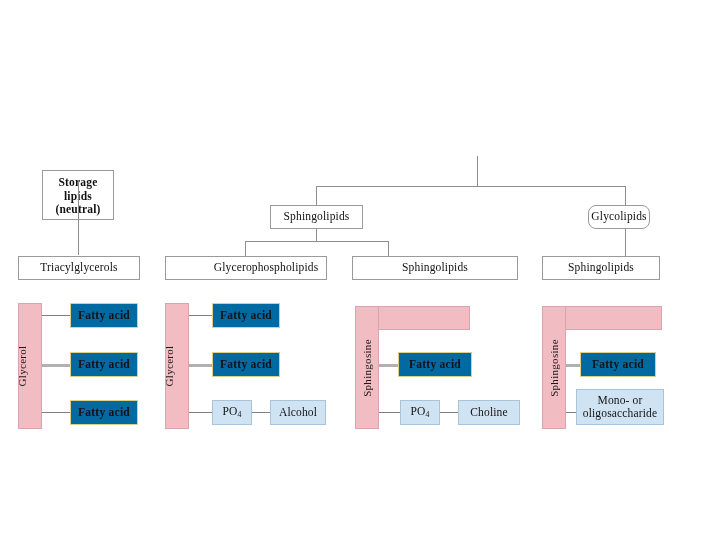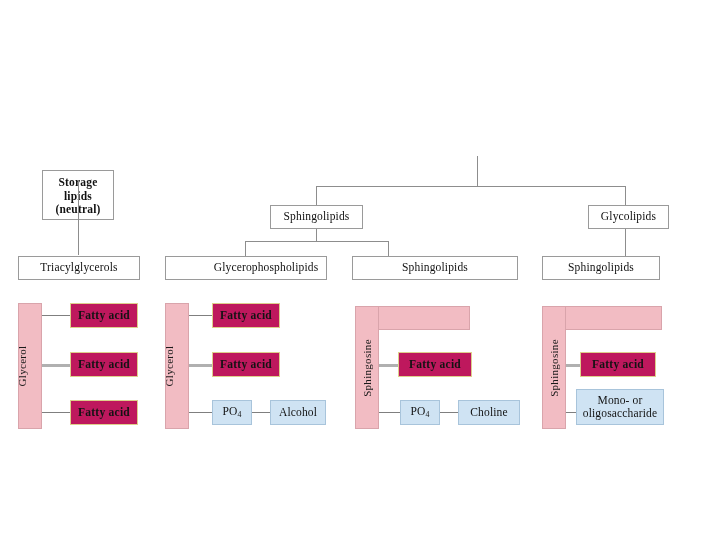--- a/index.html
+++ b/index.html
@@ -77,21 +77,21 @@
     align-items: center;
     justify-content: center;
     text-align: center;
     font-size: 11.5px;
     line-height: 1.15;
     color: #131313;
     letter-spacing: 0.15px;
     padding: 0 3px;
   }
   .chip.yellow {
-    background: #be185d;
+    background: #0369a1;
     border: 1px solid #ddcf8c;
     font-weight: bold;
     letter-spacing: 0.25px;
   }
   .chip.blue {
     background: #cfe3f3;
     border: 1px solid #a8c4db;
   }
   .chip.two-line { line-height: 1.12; }
   .bond {
@@ -114,21 +114,21 @@
   </div>
   <div class="line v" style="left:78px; top:181px; height:74px;"></div>
 
 
   <div class="line v" style="left:477px; top:156px; height:30px;"></div>
   <div class="line h" style="left:316px; top:186px; width:310px;"></div>
   <div class="line v" style="left:316px; top:186px; height:19px;"></div>
   <div class="line v" style="left:625px; top:186px; height:19px;"></div>
 
   <div class="node" style="left:270px; top:205px; width:93px; height:24px;">Sphingolipids</div>
-  <div class="node" style="left:588px; top:205px; width:81px; height:24px;">Glycolipids</div>
+  <div class="node" style="left:588px; top:205px; width:62px; height:24px;border-radius:8px;">Glycolipids</div>
 
   <div class="line v" style="left:316px; top:229px; height:12px;"></div>
   <div class="line h" style="left:245px; top:241px; width:143px;"></div>
   <div class="line v" style="left:245px; top:241px; height:15px;"></div>
   <div class="line v" style="left:388px; top:241px; height:15px;"></div>
 
   <div class="line v" style="left:625px; top:229px; height:27px;"></div>
 
   <div class="node" style="left:18px; top:256px; width:122px; height:24px;text-align:center;">Triacylglycerols</div>
   <div class="node" style="left:165px; top:256px; width:162px; height:24px;padding-left:44px;">Glycerophospholipids</div>

